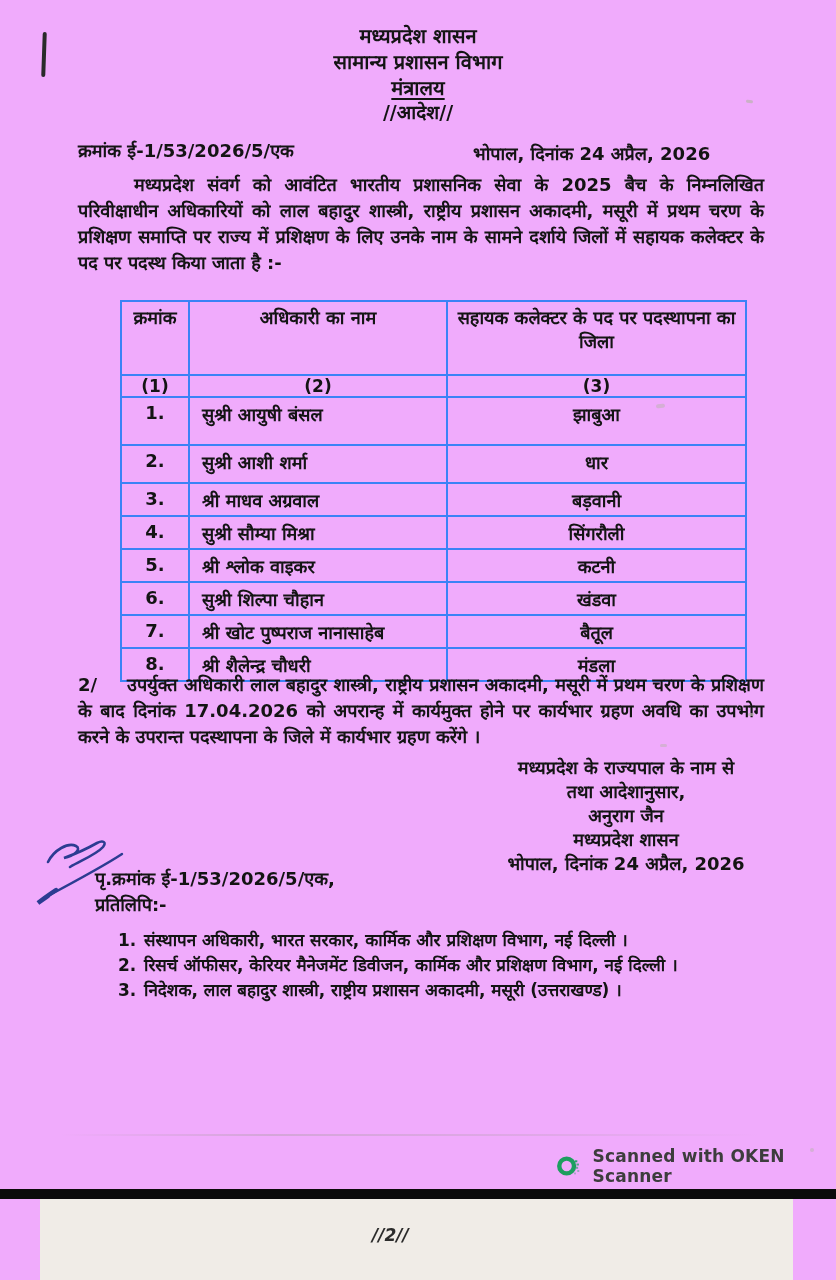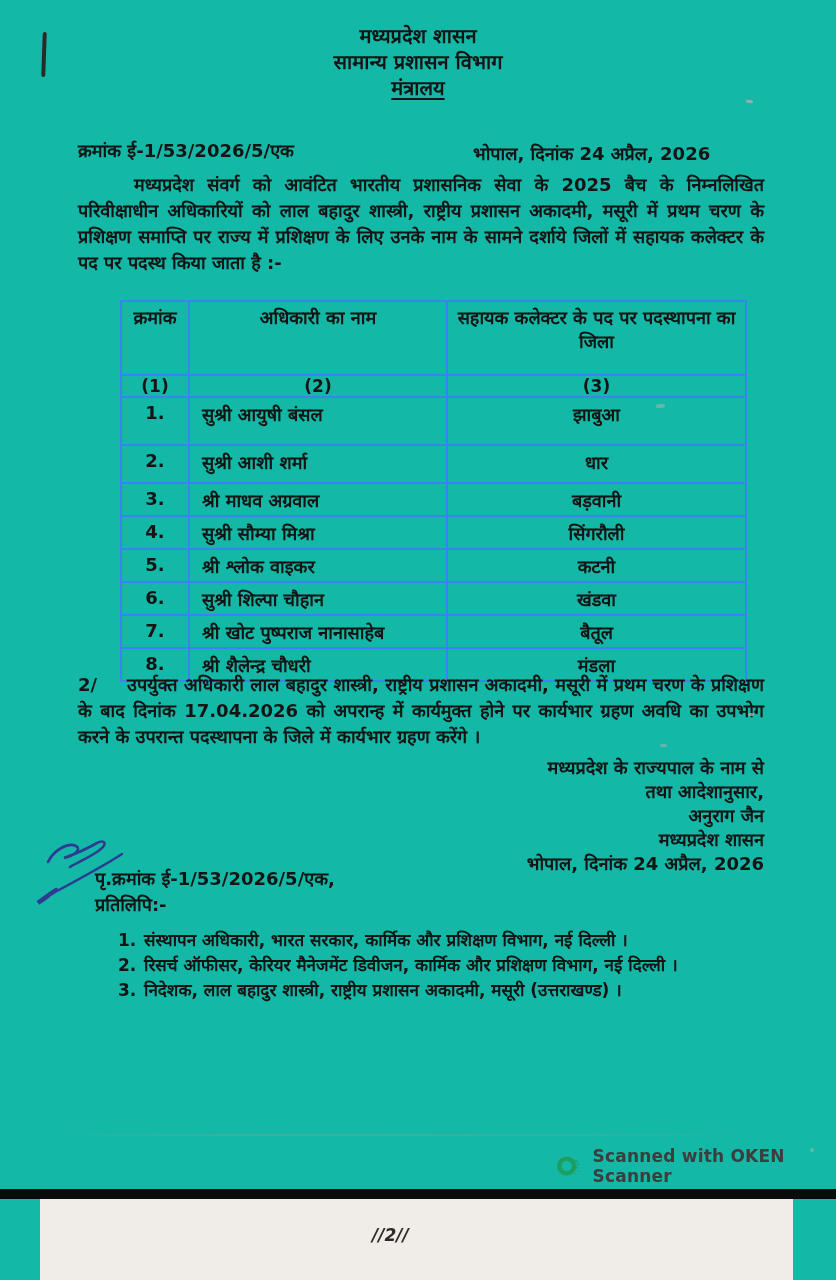--- a/index.html
+++ b/index.html
@@ -1,18 +1,18 @@
 <!DOCTYPE html>
 <html><head>
 <meta charset="utf-8">
 <style>
   html,body { margin:0; padding:0; background:#ffffff; }
   .canvas {
     position:relative; width:836px; height:1280px; overflow:hidden;
-    background:#14b8a6; color:#141414;
+    background:#f0abfc; color:#141414;
     font-family:"DejaVu Sans", sans-serif;
   }
   
   .head-line { position:absolute; left:0; right:0; text-align:center; font-weight:700; }
   .hl1 { top:22px;  font-size:20px; }
   .hl2 { top:48px;  font-size:20px; }
   .hl3 { top:74px;  font-size:20px; text-decoration:underline; text-underline-offset:3px; }
   .hl4 { top:99px;  font-size:19px; }
   .ink-mark { position:absolute; left:42px; top:32px; width:4px; height:45px;
     background:#2a2a2a; transform:rotate(2deg); border-radius:2px; }
@@ -43,21 +43,21 @@
   tr.hdr th   { height:66px; vertical-align:top; text-align:center; padding-top:4px; line-height:24px; }
   tr.idx td   { height:20px; text-align:center; font-size:17px; padding:0 6px; }
   tr.data td  { vertical-align:top; padding-top:4px; }
   tr.data .sno  { text-align:center; }
   tr.data .name { text-align:left; padding-left:12px; }
   tr.data .dist { text-align:center; }
   tr.r1 td { height:40px; }
   tr.r2 td { height:30px; }
   tr.r3 td, tr.r4 td, tr.r5 td, tr.r6 td, tr.r7 td, tr.r8 td { height:25px; }
   
-  .sig-block { position:absolute; left:440px; top:756px; width:324px; text-align:right; }
+  .sig-block { position:absolute; left:464px; top:756px; width:324px; text-align:center; }
   .sig-block div { font-size:18px; line-height:24px; font-weight:600; }
   .sig-name { font-weight:800; font-size:19px; }
   .sig-date { font-weight:700; }
   
   .sig-scribble { position:absolute; left:34px; top:832px; width:100px; height:76px; }
   .endorse-ref  { position:absolute; left:95px;  top:866px; font-size:18px; font-weight:700; }
   .copy-label   { position:absolute; left:95px;  top:892px; font-size:18px; font-weight:700; }
   .copy-list { position:absolute; left:118px; top:928px; width:660px; }
   .copy-item { display:flex; font-size:17px; line-height:25px; font-weight:600; }
   .copy-item .num { width:26px; flex:0 0 26px; }
@@ -83,20 +83,21 @@
 </head>
 <body>
 
 <div class="canvas">
 
   <div class="ink-mark"></div>
 
   <div class="head-line hl1">मध्यप्रदेश शासन</div>
   <div class="head-line hl3">मंत्रालय</div>
   <div class="head-line hl2">सामान्य प्रशासन विभाग</div>
+  <div class="head-line hl4">//आदेश//</div>
 
   <div class="ref-no">क्रमांक ई-1/53/2026/5/एक</div>
   <div class="ref-date">भोपाल, दिनांक 24 अप्रैल, 2026</div>
 
   <div class="para1">मध्यप्रदेश संवर्ग को आवंटित भारतीय प्रशासनिक सेवा के 2025 बैच के निम्नलिखित परिवीक्षाधीन अधिकारियों को लाल बहादुर शास्त्री, राष्ट्रीय प्रशासन अकादमी, मसूरी में प्रथम चरण के प्रशिक्षण समाप्ति पर राज्य में प्रशिक्षण के लिए उनके नाम के सामने दर्शाये जिलों में सहायक कलेक्टर के पद पर पदस्थ किया जाता है :-</div>
 
   <table class="order">
     <colgroup>
         <col class="c1">
         <col class="c2">

